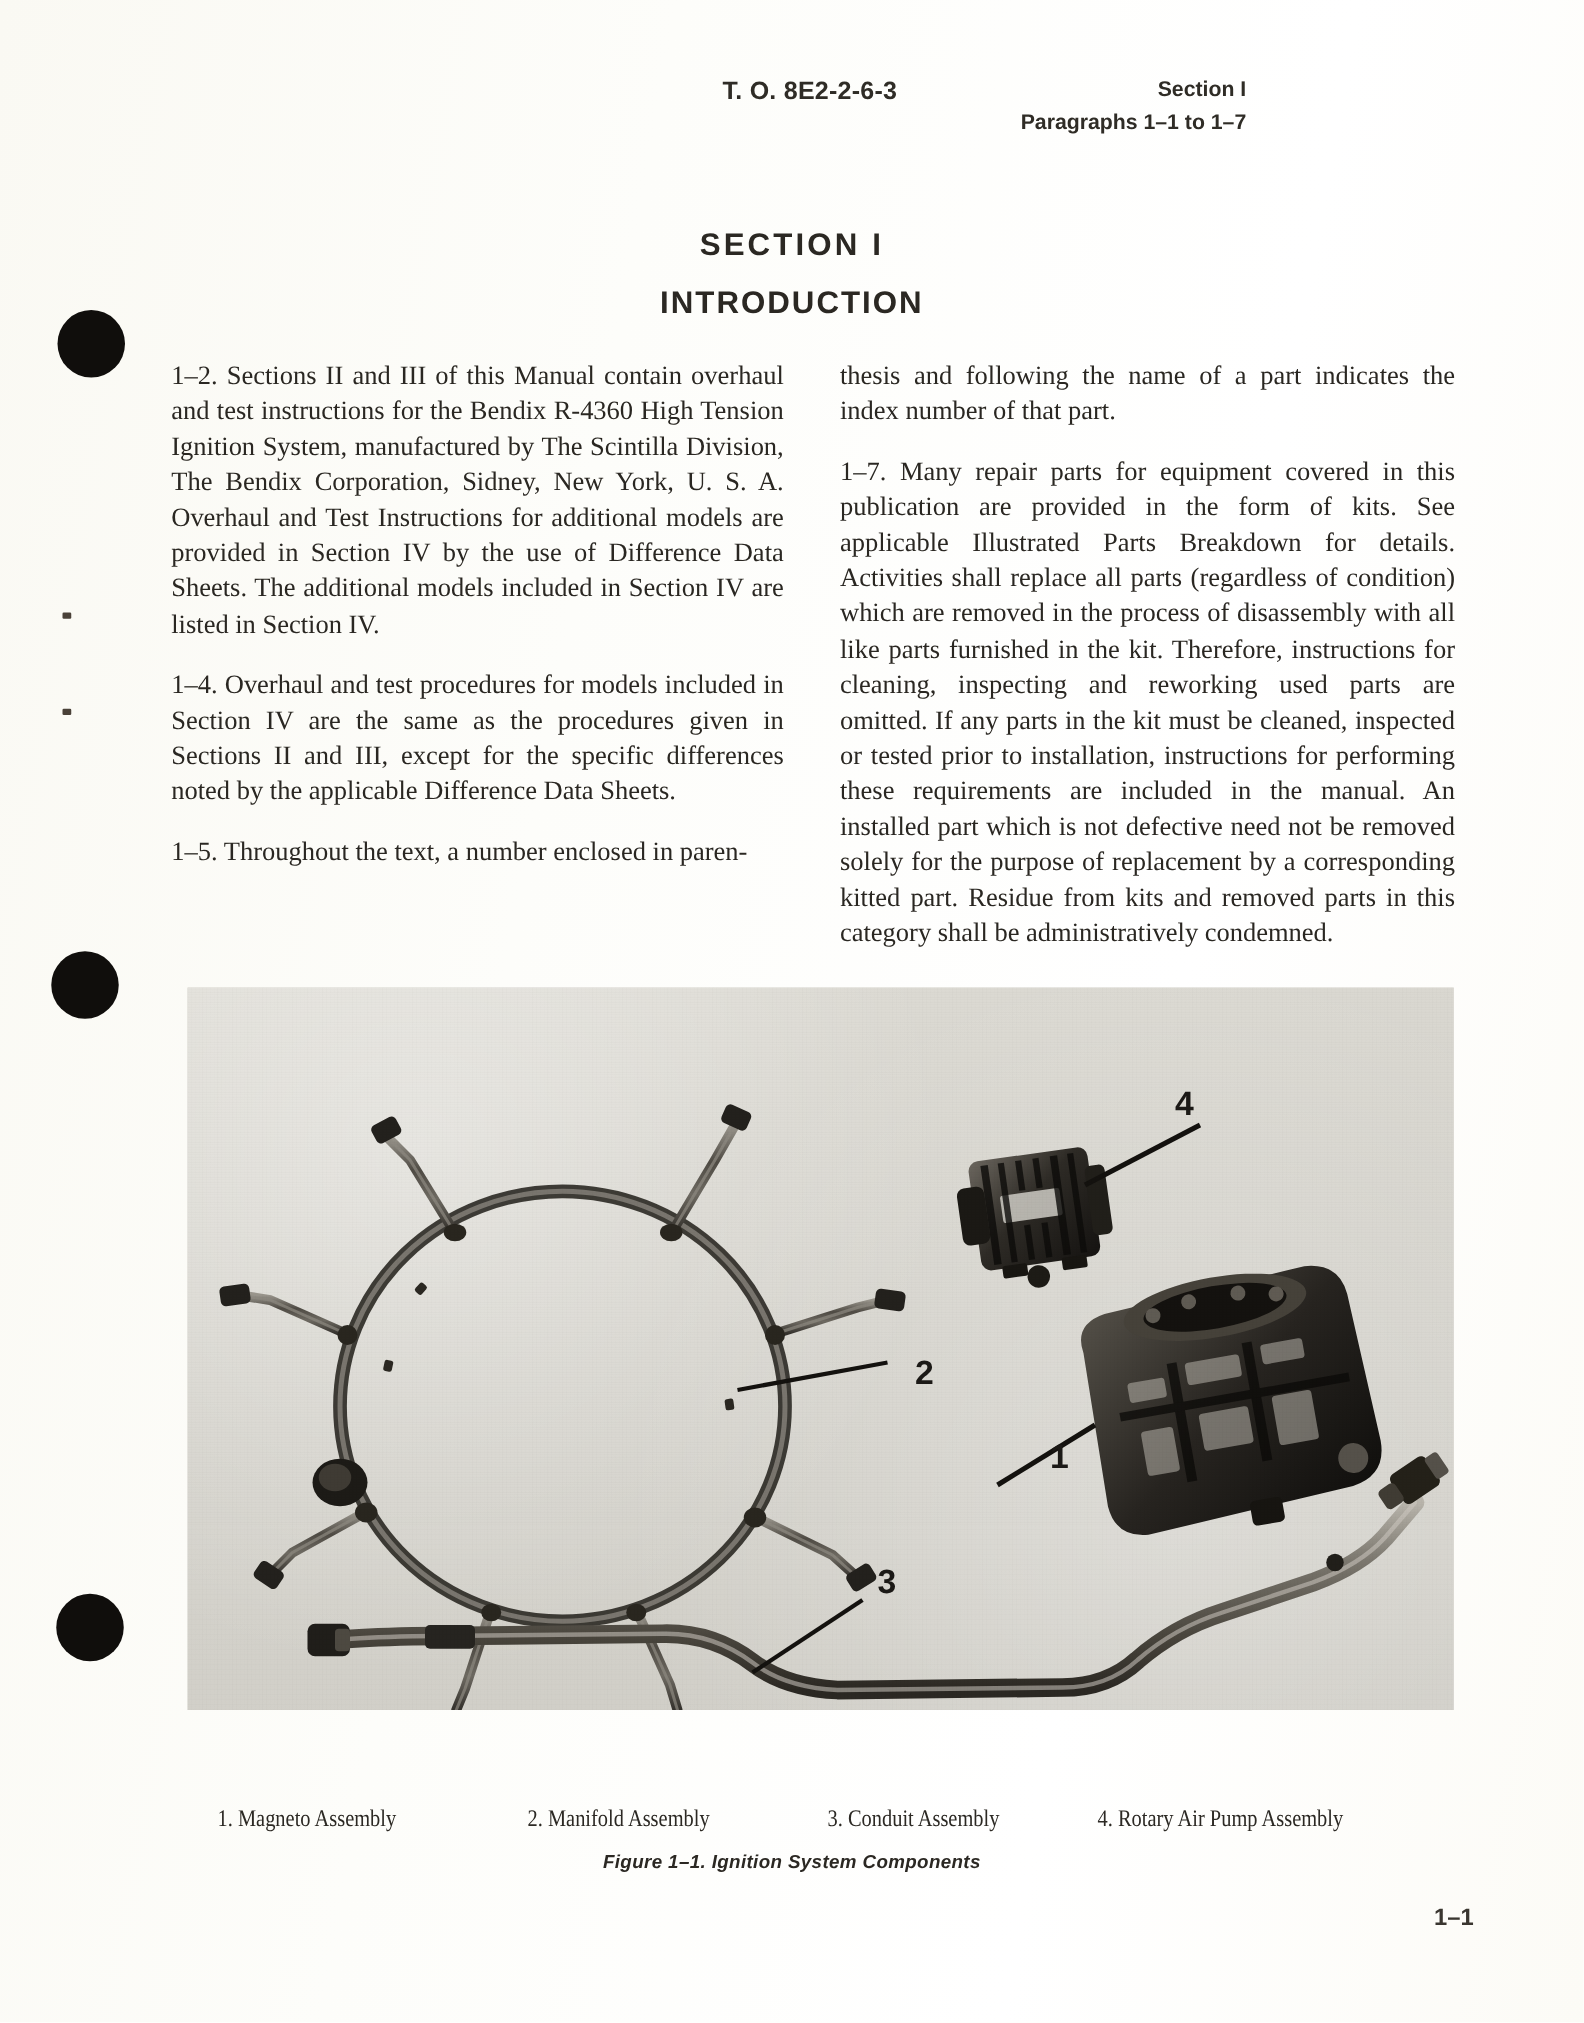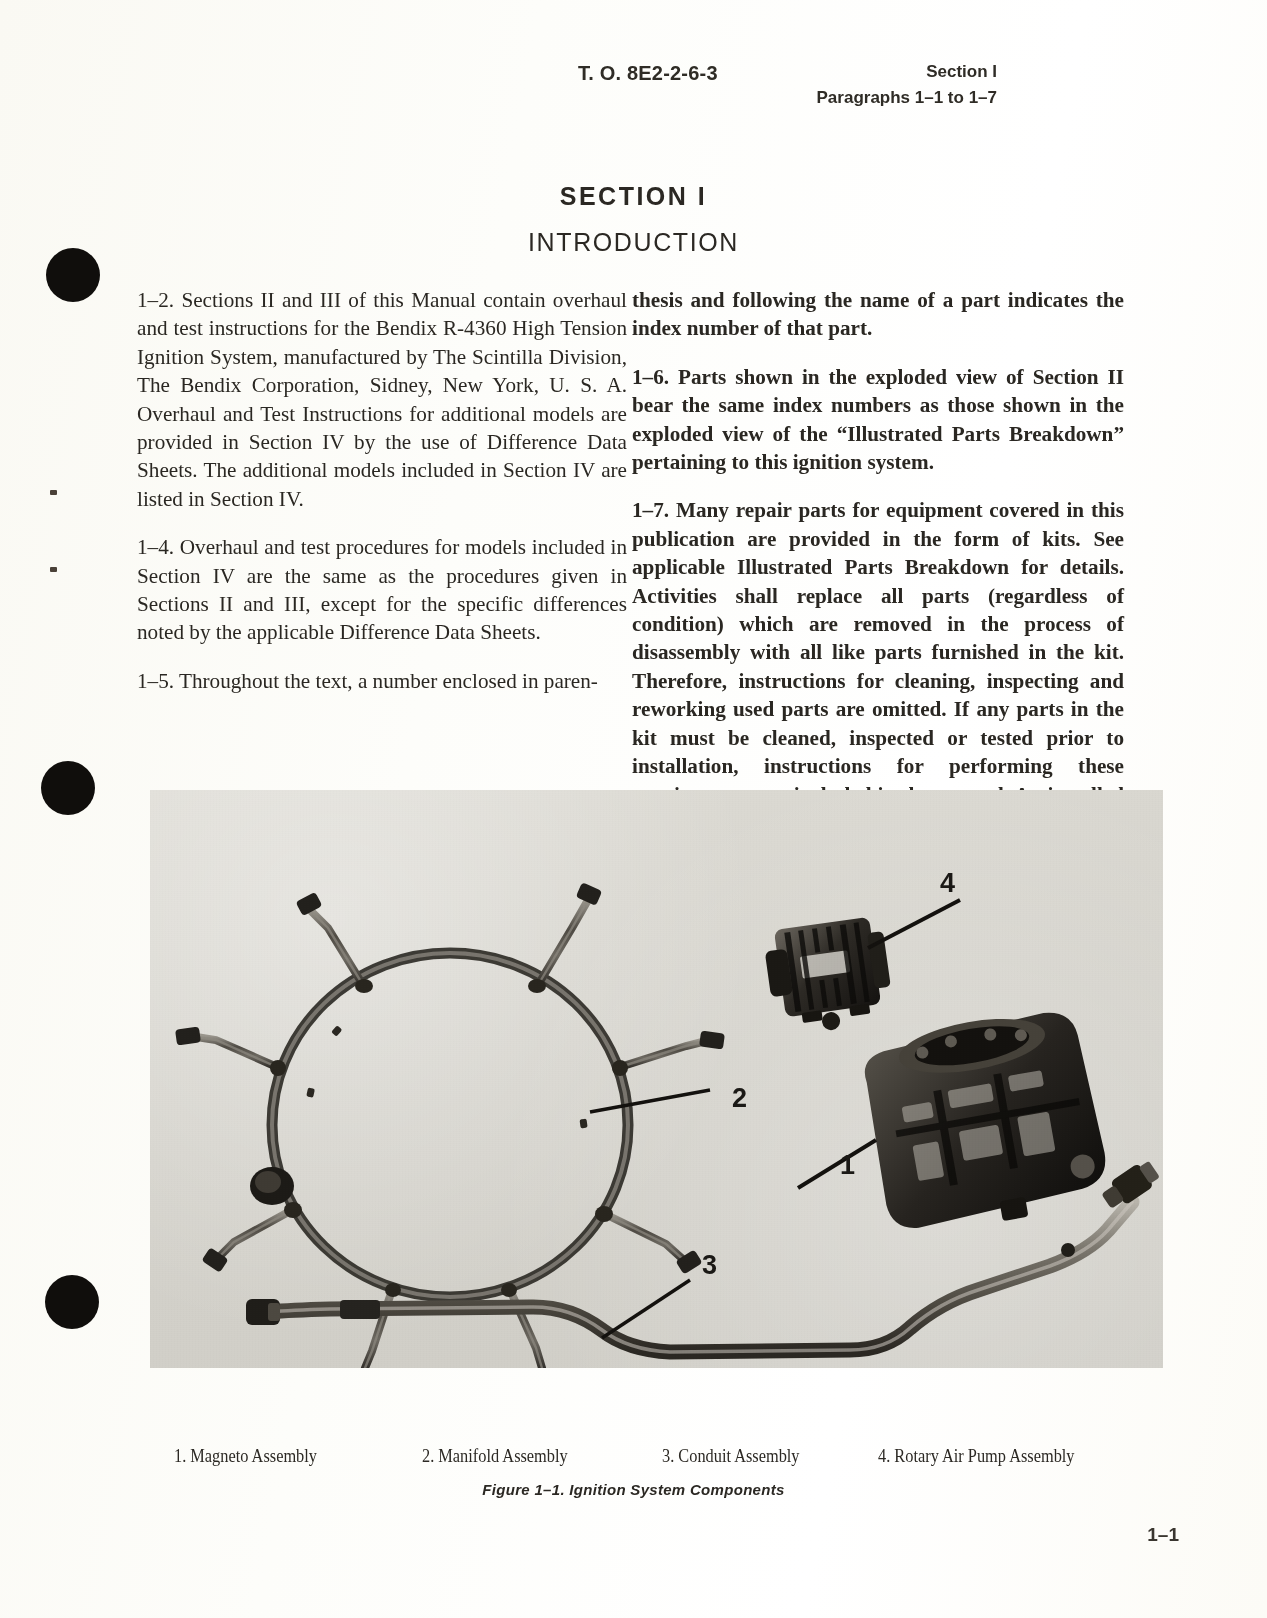--- a/index.html
+++ b/index.html
@@ -69,39 +69,39 @@
     letter-spacing: 2.5px;
     color: #2b2823;
   }
   .section-subtitle {
     position: absolute;
     top: 228px;
     left: 0;
     width: 1267px;
     text-align: center;
     font-family: "Liberation Sans", "DejaVu Sans", sans-serif;
-    font-weight: normal;
+    font-weight: bold;
     font-size: 25px;
     letter-spacing: 1.6px;
     color: #2b2823;
   }
 
   
   .col {
     position: absolute;
     top: 286px;
     font-size: 21.2px;
     line-height: 28.4px;
     color: #2a2722;
     text-align: justify;
     text-justify: inter-word;
     hyphens: none;
   }
   .col-left  { left: 137px;  width: 490px; }
-  .col-right { left: 632px;  width: 492px; font-weight: bold; }
+  .col-right { left: 672px;  width: 492px; }
 
   .para-head {
     font-family: "Liberation Sans", "DejaVu Sans", sans-serif;
     font-weight: bold;
     font-size: 20px;
     letter-spacing: 0.6px;
     margin: 0 0 20px 0;
     text-align: left;
     color: #2b2823;
   }
@@ -242,21 +242,20 @@
   <div class="section-subtitle">INTRODUCTION</div>
 
   <div class="col col-left">
     <p class="para">1–2. Sections II and III of this Manual contain overhaul and test instructions for the Bendix R-4360 High Tension Ignition System, manufactured by The Scintilla Division, The Bendix Corporation, Sidney, New York, U. S. A. Overhaul and Test Instructions for additional models are provided in Section IV by the use of Difference Data Sheets. The additional models included in Section IV are listed in Section IV.</p>
     <p class="para">1–4. Overhaul and test procedures for models included in Section IV are the same as the procedures given in Sections II and III, except for the specific differences noted by the applicable Difference Data Sheets.</p>
     <p class="para">1–5. Throughout the text, a number enclosed in paren-</p>
   </div>
 
   <div class="col col-right">
     <p class="para">thesis and following the name of a part indicates the index number of that part.</p>
-    <p class="para">1–6. Parts shown in the exploded view of Section II bear the same index numbers as those shown in the exploded view of the “Illustrated Parts Breakdown” pertaining to this ignition system.</p>
     <p class="para">1–7. Many repair parts for equipment covered in this publication are provided in the form of kits. See applicable Illustrated Parts Breakdown for details. Activities shall replace all parts (regardless of condition) which are removed in the process of disassembly with all like parts furnished in the kit. Therefore, instructions for cleaning, inspecting and reworking used parts are omitted. If any parts in the kit must be cleaned, inspected or tested prior to installation, instructions for performing these requirements are included in the manual. An installed part which is not defective need not be removed solely for the purpose of replacement by a corresponding kitted part. Residue from kits and removed parts in this category shall be administratively condemned.</p>
   </div>
 
   <div class="figure-wrap">
     <div class="figure-photo">
       <div class="photo-grain"></div>
 
       <svg width="1013" height="578" viewBox="0 0 1013 578" style="position:absolute; inset:0;">
         <defs>
           <linearGradient id="tube" x1="0" y1="0" x2="0" y2="1">

